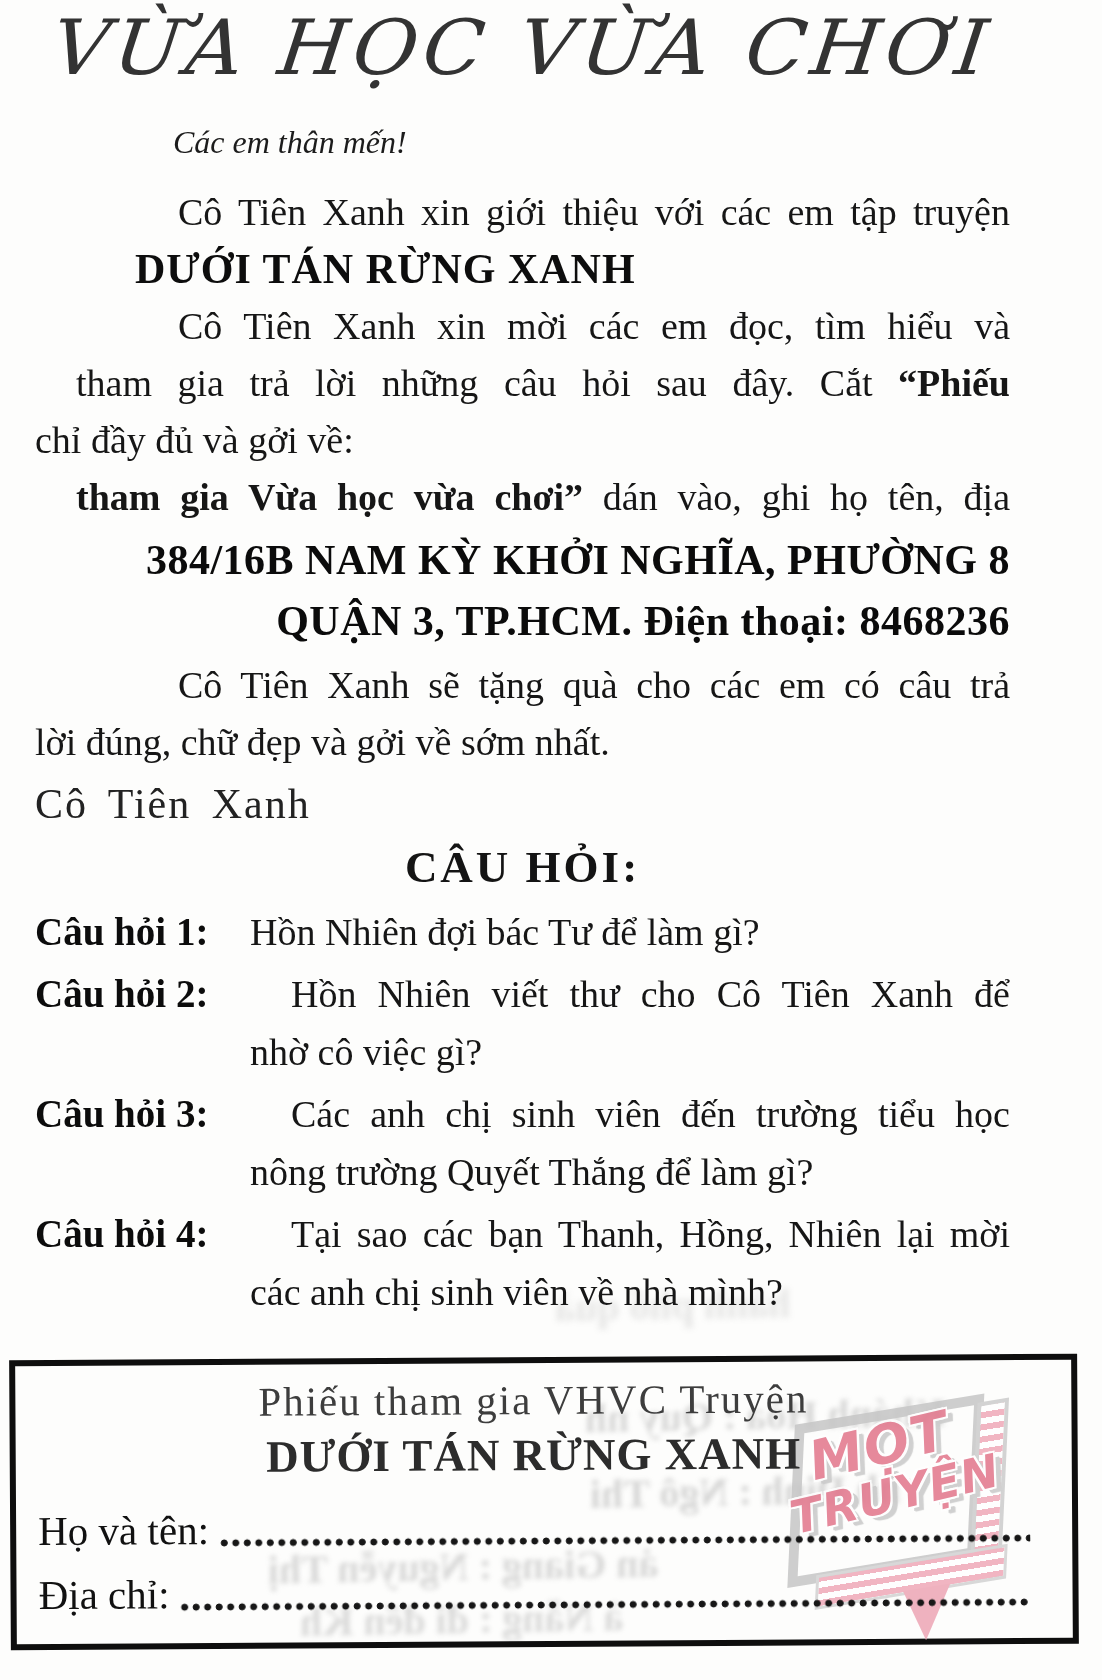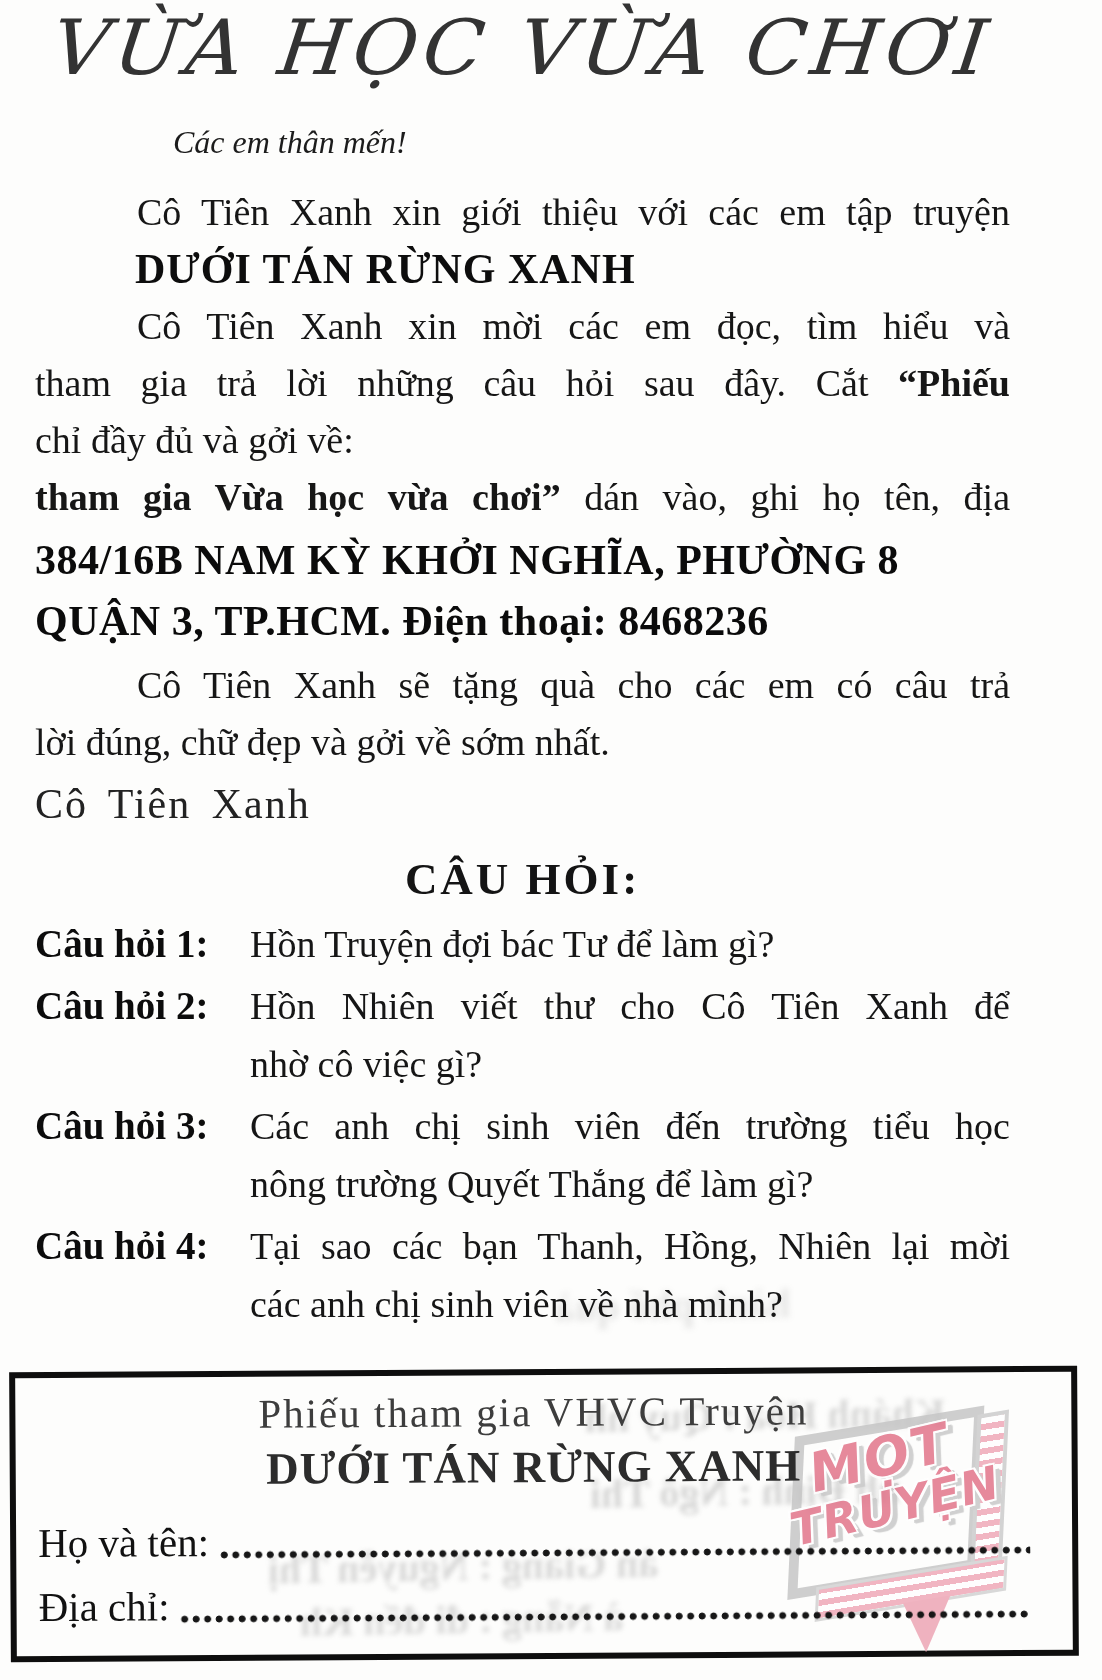--- a/index.html
+++ b/index.html
@@ -16,39 +16,39 @@
     font-size:76px; line-height:92px; letter-spacing:5px;
     color:#333; transform:skewX(-7deg) scaleX(1.04);
     white-space:nowrap;
   }
   .salutation {
     margin:24px 0 0 138px; font-style:italic;
     font-size:32px; line-height:48px; color:#1c1c1c;
   }
 
   .bl { font-size:38px; line-height:57px; }
-  .jl { text-align:justify; text-align-last:justify; }
+  .jl { text-align:justify; text-align-last:justify;margin-left:41px; }
   .ind { text-indent:102px; }
   .book-title {
     margin-left:100px; font-weight:bold; font-size:42px;
     line-height:57px; letter-spacing:1px; color:#0d0d0d;
   }
   .para1 { margin-top:18px; }
   .addr-block { margin-top:4px; }
   .addr {
-    text-align:left; font-weight:bold; font-size:42px;
+    text-align:right; font-weight:bold; font-size:42px;
     line-height:61px; color:#0b0b0b; letter-spacing:0.5px;
   }
   .promise { margin-top:5px; }
   .signature {
     margin-top:8px; text-align:left; font-size:42px; line-height:50px;
     letter-spacing:2px; word-spacing:8px; color:#222;
   }
   .q-heading {
-    margin-top:22px; text-align:center; font-weight:bold;
+    margin-top:10px; text-align:center; font-weight:bold;
     font-size:45px; line-height:56px; letter-spacing:3px; color:#141414;
   }
   .questions { margin-top:8px; }
   .qrow { display:flex; margin-top:4px; }
   .qlabel {
     flex:0 0 215px; font-weight:bold; font-size:39px; line-height:58px;
     color:#0c0c0c;
   }
   .qtext { flex:1; font-size:38px; line-height:58px; }
 
@@ -175,21 +175,21 @@
 
     <div class="signature">Cô Tiên Xanh</div>
 
     <div class="q-heading">CÂU HỎI:</div>
 
     <div class="questions">
 
       <div class="qrow">
         <div class="qlabel">Câu hỏi 1:</div>
         <div class="qtext">
-          <div>Hồn Truyện đợi bác Tư để làm gì?</div>
+          <div>Hồn Nhiên đợi bác Tư để làm gì?</div>
         </div>
       </div>
 
       <div class="qrow">
         <div class="qlabel">Câu hỏi 2:</div>
         <div class="qtext">
           <div class="jl">Hồn Nhiên viết thư cho Cô Tiên Xanh để</div>
           <div>nhờ cô việc gì?</div>
         </div>
       </div>

